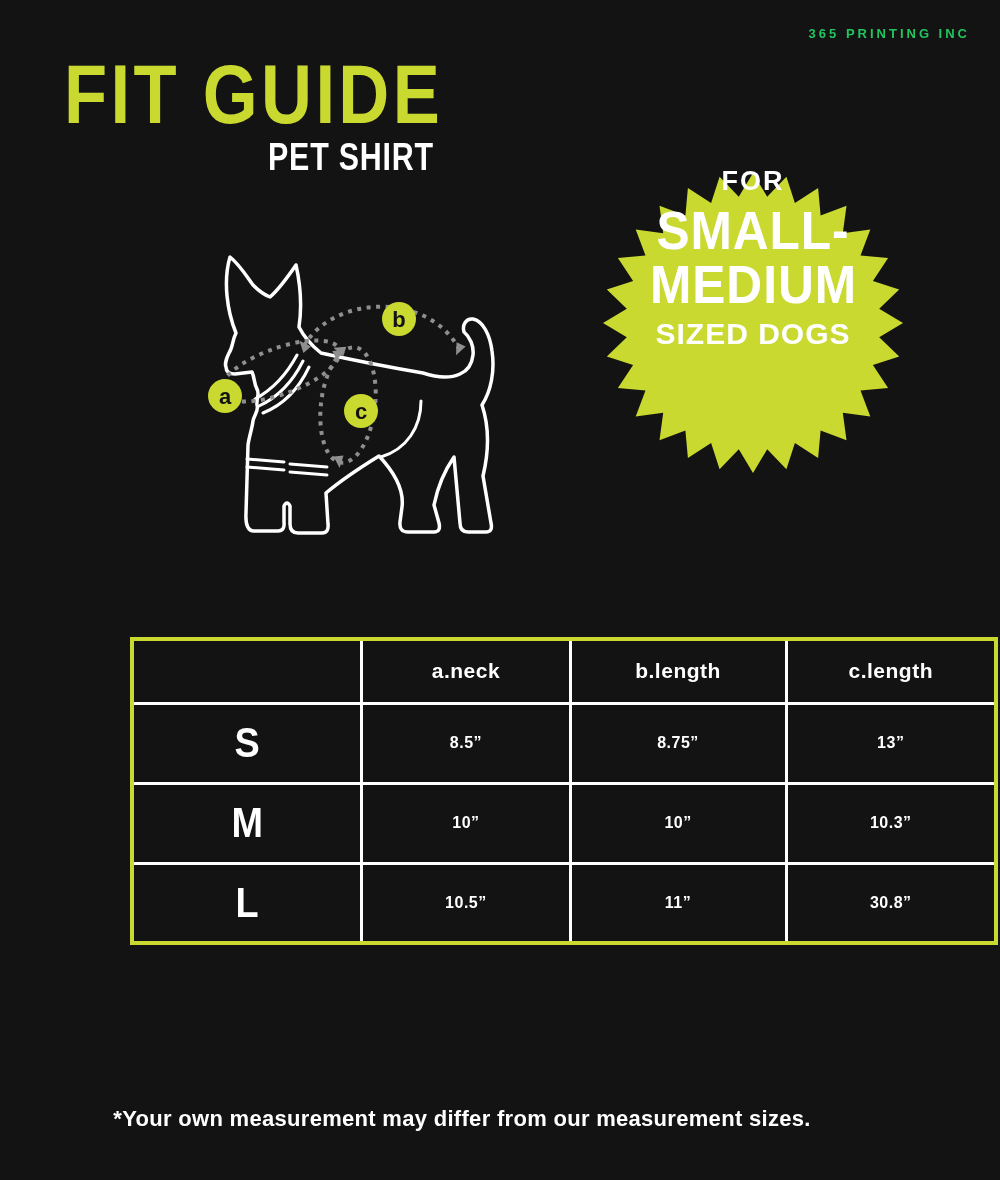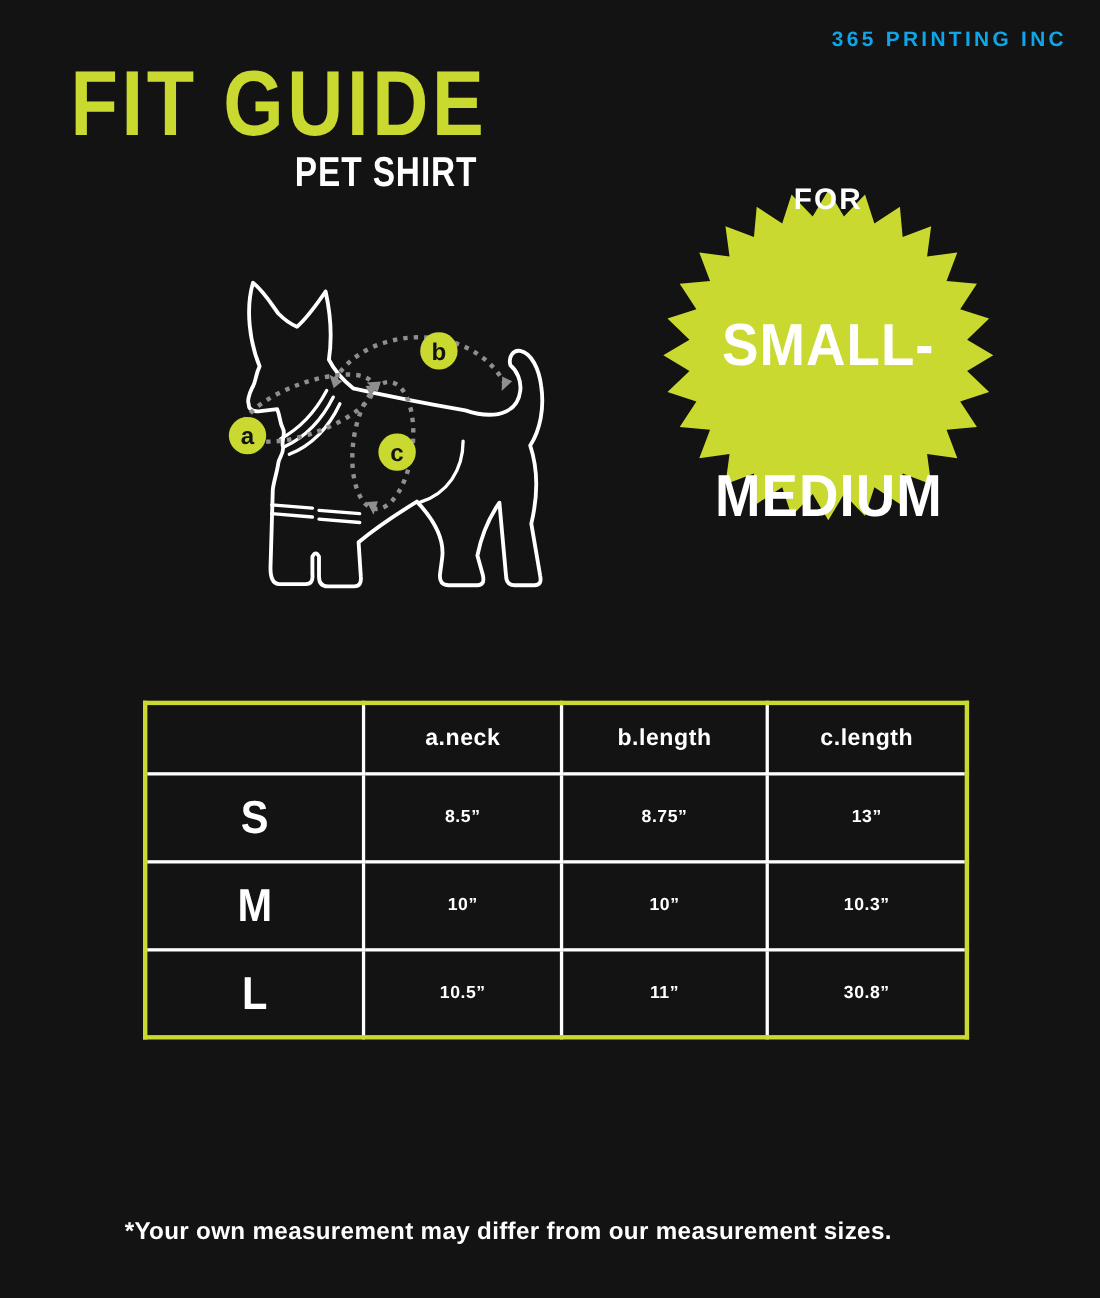--- a/index.html
+++ b/index.html
@@ -7,22 +7,22 @@
     width:1000px;height:1180px;
     background:#131314;
     font-family:"Liberation Sans", sans-serif;
     font-weight:bold;
     color:#ffffff;
     position:relative;
     overflow:hidden;
   }
   .brand{
     position:absolute;top:26px;right:30px;
-    font-size:19px;letter-spacing:3px;
-    color:#0ea5e9;
+    font-size:13px;letter-spacing:3px;
+    color:#22c55e;
   }
   .title{
     position:absolute;top:52px;left:64px;
     font-size:84px;line-height:1;letter-spacing:4px;
     color:#c9d92f;
     transform:scaleX(0.84);transform-origin:0 50%;
     white-space:nowrap;
   }
   .subtitle{
     position:absolute;top:138px;left:62px;width:372px;
@@ -36,28 +36,28 @@
   .dog-detail{fill:none;stroke:#ffffff;stroke-width:3;stroke-linecap:round;}
   .dash{fill:none;stroke:#8f8f8f;stroke-width:4;stroke-dasharray:4 5.5;stroke-linecap:butt;}
   .arrow{fill:#8f8f8f;stroke:none;}
   .pt-circle{fill:#c9d92f;}
   .pt-label{font-family:"Liberation Sans", sans-serif;font-weight:bold;font-size:22px;fill:#131314;text-anchor:middle;}
   .badge{position:absolute;left:598px;top:168px;width:310px;height:310px;}
   .badge svg{position:absolute;left:0;top:0;width:310px;height:310px;}
   .starburst{fill:#c9d92f;}
   .badge-text{
     position:absolute;inset:0;
-    display:flex;flex-direction:column;align-items:center;justify-content:space-between;
+    display:flex;flex-direction:column;align-items:center;justify-content:flex-start;
     text-align:center;line-height:1;
   }
   .badge-line-sm{font-size:27px;letter-spacing:2px;margin-bottom:8px;}
   .badge-line-lg{font-size:54px;letter-spacing:1px;transform:scaleX(0.92);}
   .badge-line-md{font-size:30px;letter-spacing:1px;margin-top:8px;}
   table.size-chart{
-    position:absolute;left:130px;top:637px;width:751px;
+    position:absolute;left:130px;top:637px;width:868px;
     border-collapse:collapse;
     border:4px solid #c9d92f;
     table-layout:fixed;
   }
   table.size-chart th, table.size-chart td{
     border:3px solid #ffffff;
     text-align:center;vertical-align:middle;
     padding:0;
   }
   table.size-chart thead tr{height:64px;}
@@ -162,20 +162,21 @@
 </div>
 
 <div class="badge">
   <svg viewBox="0 0 310 310">
     <polygon class="starburst" points="155.0,5.0 169.2,28.8 188.4,8.8 196.9,35.1 220.1,19.9 222.6,47.5 248.5,37.7 244.8,65.2 272.3,61.5 262.5,87.4 290.1,89.9 274.9,113.1 301.2,121.6 281.2,140.8 305.0,155.0 281.2,169.2 301.2,188.4 274.9,196.9 290.1,220.1 262.5,222.6 272.3,248.5 244.8,244.8 248.5,272.3 222.6,262.5 220.1,290.1 196.9,274.9 188.4,301.2 169.2,281.2 155.0,305.0 140.8,281.2 121.6,301.2 113.1,274.9 89.9,290.1 87.4,262.5 61.5,272.3 65.2,244.8 37.7,248.5 47.5,222.6 19.9,220.1 35.1,196.9 8.8,188.4 28.8,169.2 5.0,155.0 28.8,140.8 8.8,121.6 35.1,113.1 19.9,89.9 47.5,87.4 37.7,61.5 65.2,65.2 61.5,37.7 87.4,47.5 89.9,19.9 113.1,35.1 121.6,8.8 140.8,28.8"></polygon>
   </svg>
   <div class="badge-text">
     <div class="badge-line-sm">FOR</div>
     <div class="badge-line-lg">SMALL-</div>
     <div class="badge-line-lg">MEDIUM</div>
+    <div class="badge-line-md">SIZED DOGS</div>
   </div>
 </div>
 
 <table class="size-chart">
   <colgroup>
     <col style="width:26.6%">
       <col style="width:24.1%">
       <col style="width:25%">
       <col style="width:24.3%">
   </colgroup>

